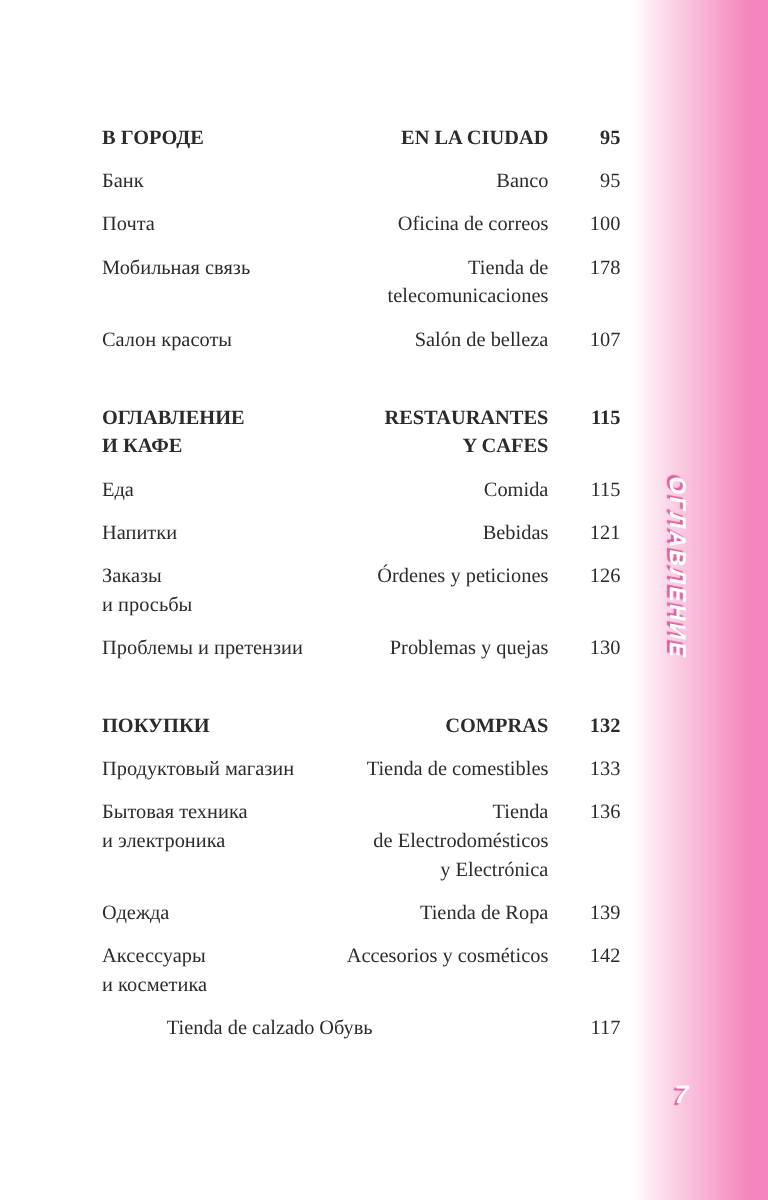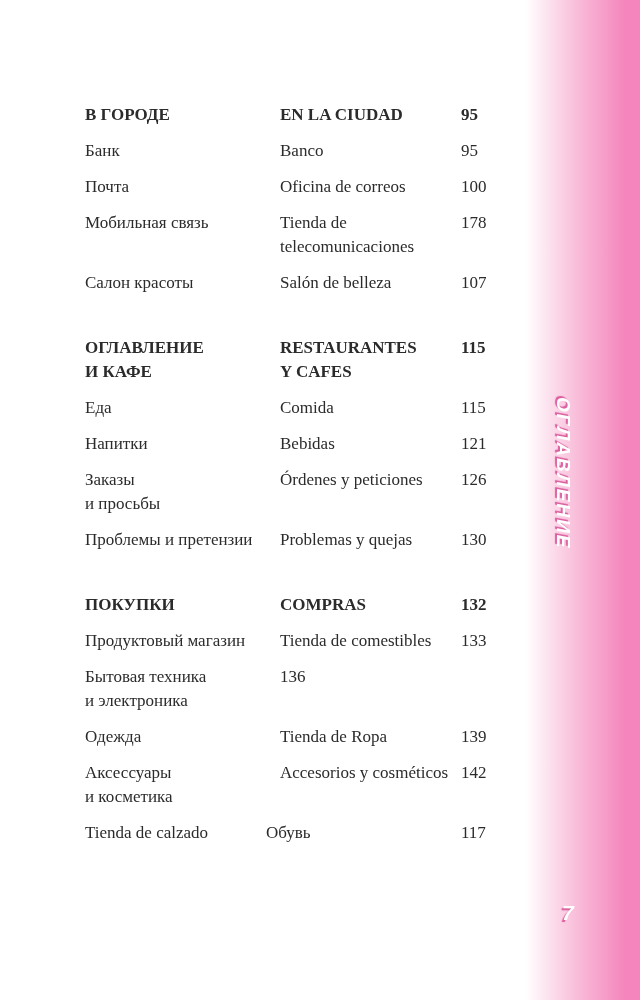--- a/index.html
+++ b/index.html
@@ -47,22 +47,22 @@
   .row {
     display: flex;
     align-items: flex-start;
     margin-bottom: 12px;
     font-size: 17px;
     line-height: 24px;
   }
   .row:last-child { margin-bottom: 0; }
   .c { white-space: pre-line; }
   .c-ru { width: 195px; padding-right: 18px; box-sizing: border-box; }
-  .c-es { width: 181px; padding-right: 4px; box-sizing: border-box; }
-  .c-pg { width: 56px; text-align: left; }
+  .c-es { width: 181px; padding-right: 4px; box-sizing: border-box; text-align: right; }
+  .c-pg { width: 56px; text-align: right; }
   .hdr .c { font-weight: 700; }
 </style>
 </head>
 <body>
 
 <div class="page">
 
   <div class="sidebar"></div>
   <div class="vlabel">ОГЛАВЛЕНИЕ</div>
   <div class="pagenum">7</div>
@@ -136,20 +136,23 @@
         <div class="c c-pg">132</div>
       </div>
       <div class="row">
         <div class="c c-ru">Продуктовый магазин</div>
         <div class="c c-es">Tienda de comestibles</div>
         <div class="c c-pg">133</div>
       </div>
       <div class="row">
         <div class="c c-ru">Бытовая техника
 и электроника</div>
+        <div class="c c-es">Tienda
+de Electrodomésticos
+y Electrónica</div>
         <div class="c c-pg">136</div>
       </div>
       <div class="row">
         <div class="c c-ru">Одежда</div>
         <div class="c c-es">Tienda de Ropa</div>
         <div class="c c-pg">139</div>
       </div>
       <div class="row">
         <div class="c c-ru">Аксессуары
 и косметика</div>

